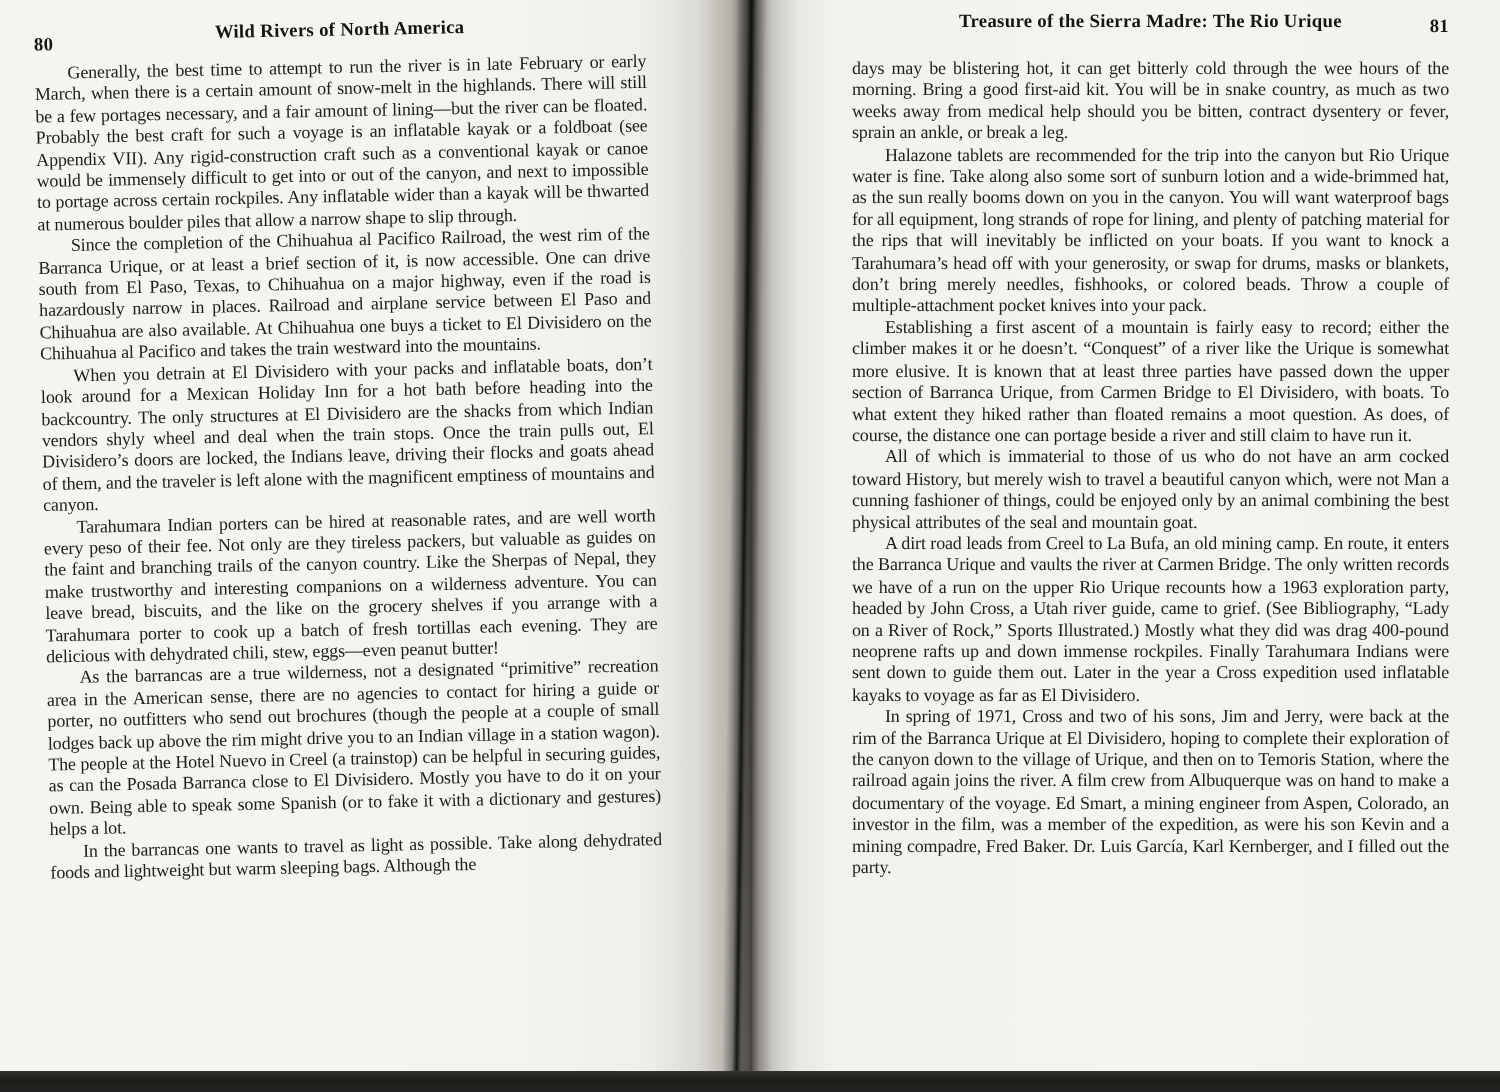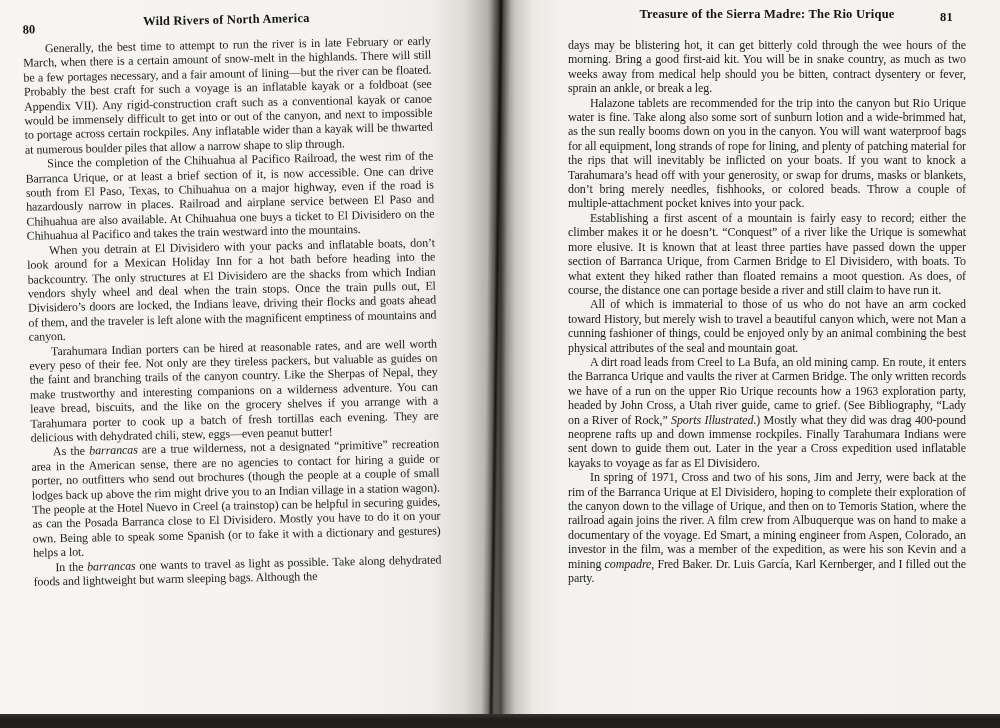--- a/index.html
+++ b/index.html
@@ -48,30 +48,30 @@
   }
   .content-right{left:68px;top:6px;width:398px;}
   .running-head-row{
     position:relative;text-align:center;
     font-weight:bold;font-size:12.5px;line-height:16px;
     letter-spacing:0.2px;color:#151411;
     margin-bottom:10px;
   }
   .pagenum{position:absolute;font-weight:bold;font-size:12.5px;}
   .pagenum-left{left:0;top:6px;}
-  .pagenum-right{right:13px;top:3px;}
+  .pagenum-right{right:0;top:3px;}
   .body-text{
     font-size:12px;line-height:14.4px;
     text-align:justify;
     letter-spacing:-0.1px;
     color:#1d1c19;
   }
   .body-text p{margin:0;text-indent:22px;}
   .body-text p.no-indent{text-indent:0;margin-top:16px;}
-  .it{font-style:italic;}
+  .it{}
 </style>
 </head>
 <body>
 
 <div class="spread">
 
   <div class="page page-left">
     <div class="content content-left">
       <div class="running-head-row">
         <span class="pagenum pagenum-left">80</span>

